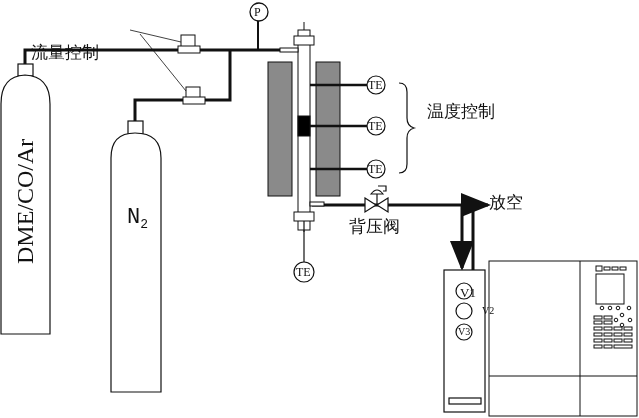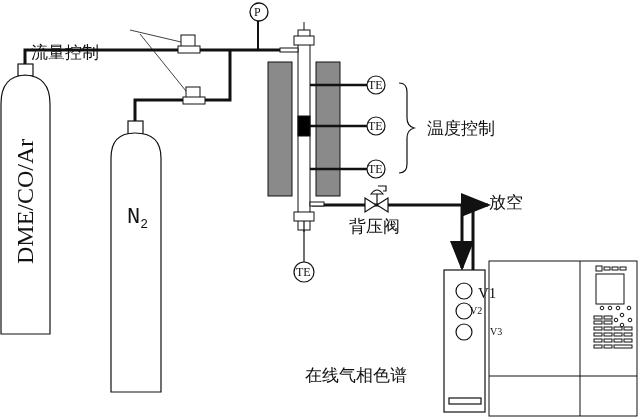--- a/index.html
+++ b/index.html
@@ -150,21 +150,20 @@
 <div class="lbl circ" style="left:254px;top:6px;">P</div>
 
 <div class="lbl vert" style="left:13px;top:264px;">DME/CO/Ar</div>
 <div class="lbl n2" style="left:127px;top:207px;"><span>N</span><sub>2</sub></div>
 
 <div class="lbl circ" style="left:368px;top:79px;">TE</div>
 <div class="lbl circ" style="left:368px;top:120px;">TE</div>
 <div class="lbl circ" style="left:368px;top:163px;">TE</div>
 <div class="lbl circ" style="left:296px;top:266px;">TE</div>
 
-<div class="lbl cn" style="left:427px;top:120px;">温度控制</div>
+<div class="lbl cn" style="left:427px;top:103px;">温度控制</div>
 <div class="lbl cn" style="left:349px;top:219px;font-family:Liberation Mono, monospace;">背压阀</div>
 <div class="lbl cn" style="left:489px;top:194px;">放空</div>
-<div class="lbl cn" style="left:305px;top:367px;">在线气相色谱</div>
 
-<div class="lbl circ" style="left:478px;top:286px;font-size:15px;">V1</div>
-<div class="lbl circ" style="left:470px;top:306px;font-size:10px;">V2</div>
-<div class="lbl circ" style="left:458px;top:327px;font-size:10px;padding-left:32px;">V3</div>
+<div class="lbl circ" style="left:460px;top:286px;font-size:13px;">V1</div>
+<div class="lbl circ" style="left:482px;top:306px;font-size:10px;">V2</div>
+<div class="lbl circ" style="left:458px;top:327px;font-size:10px;">V3</div>
 </div>
 
 </body></html>

